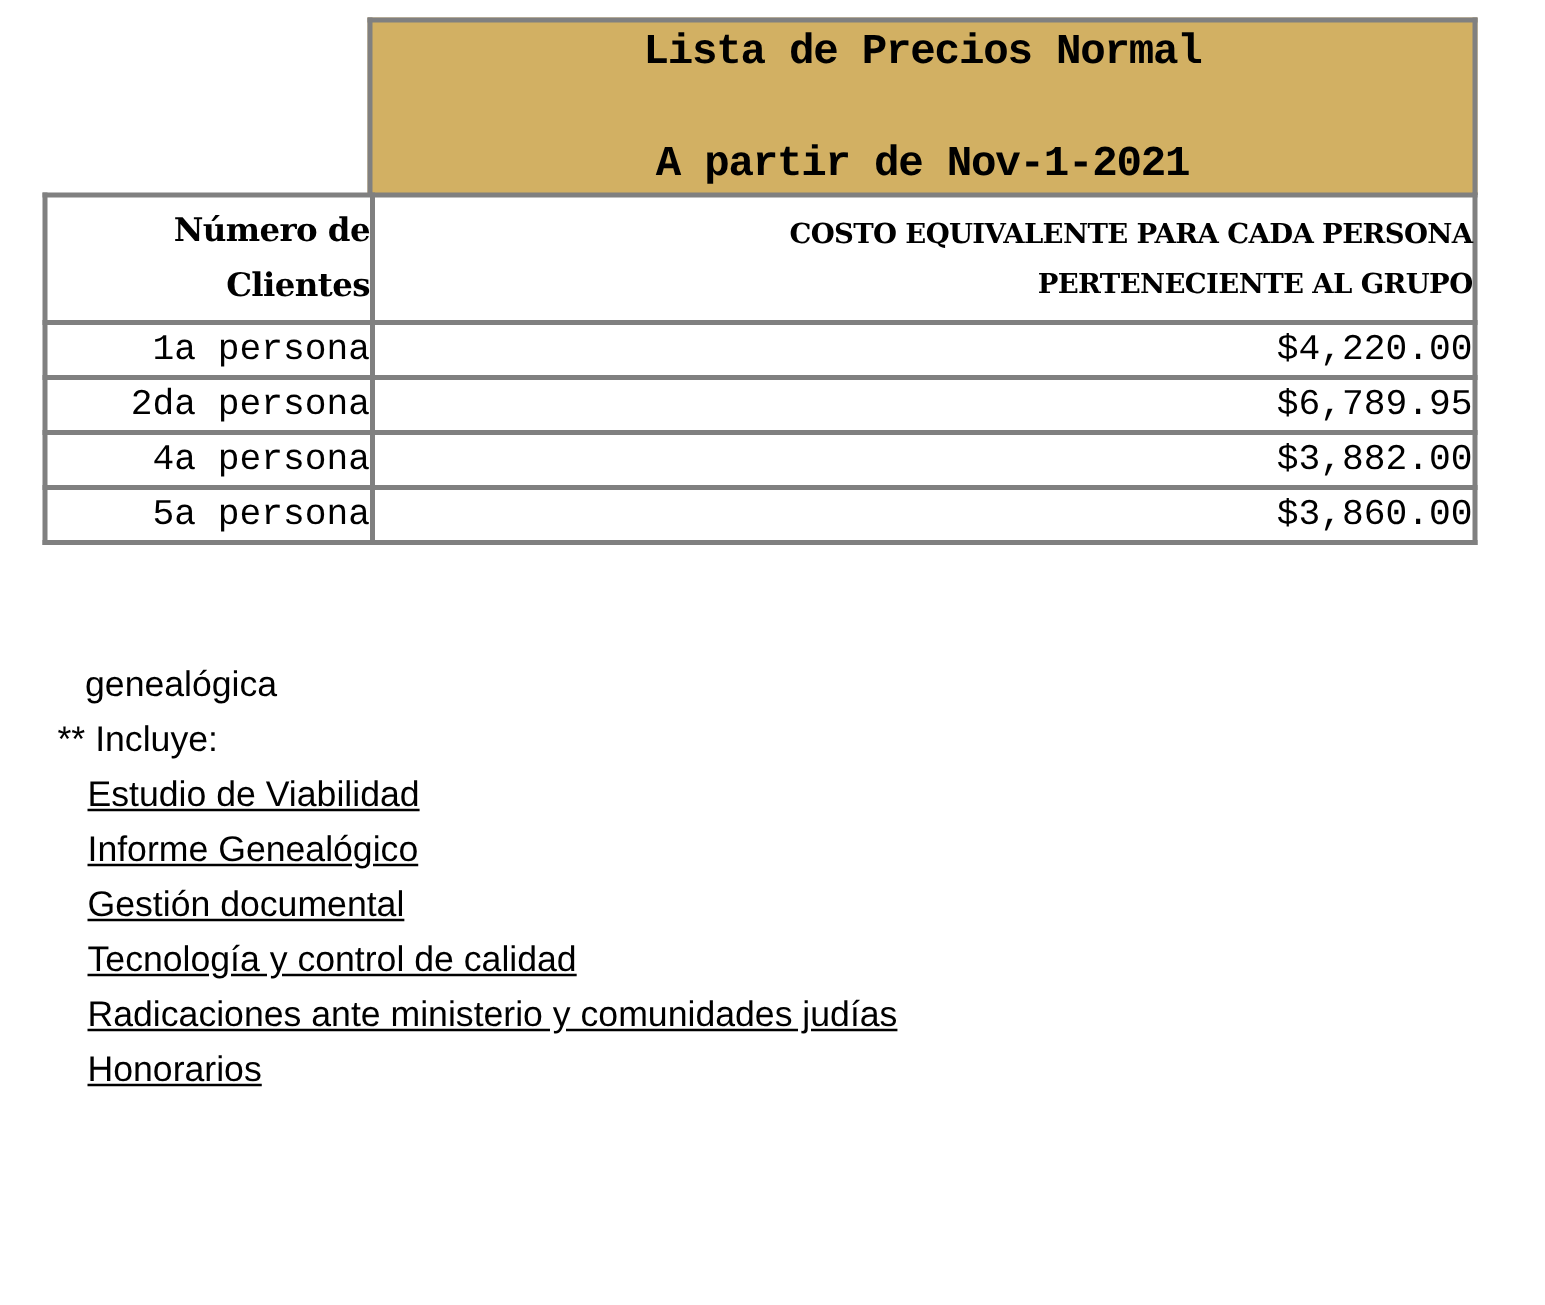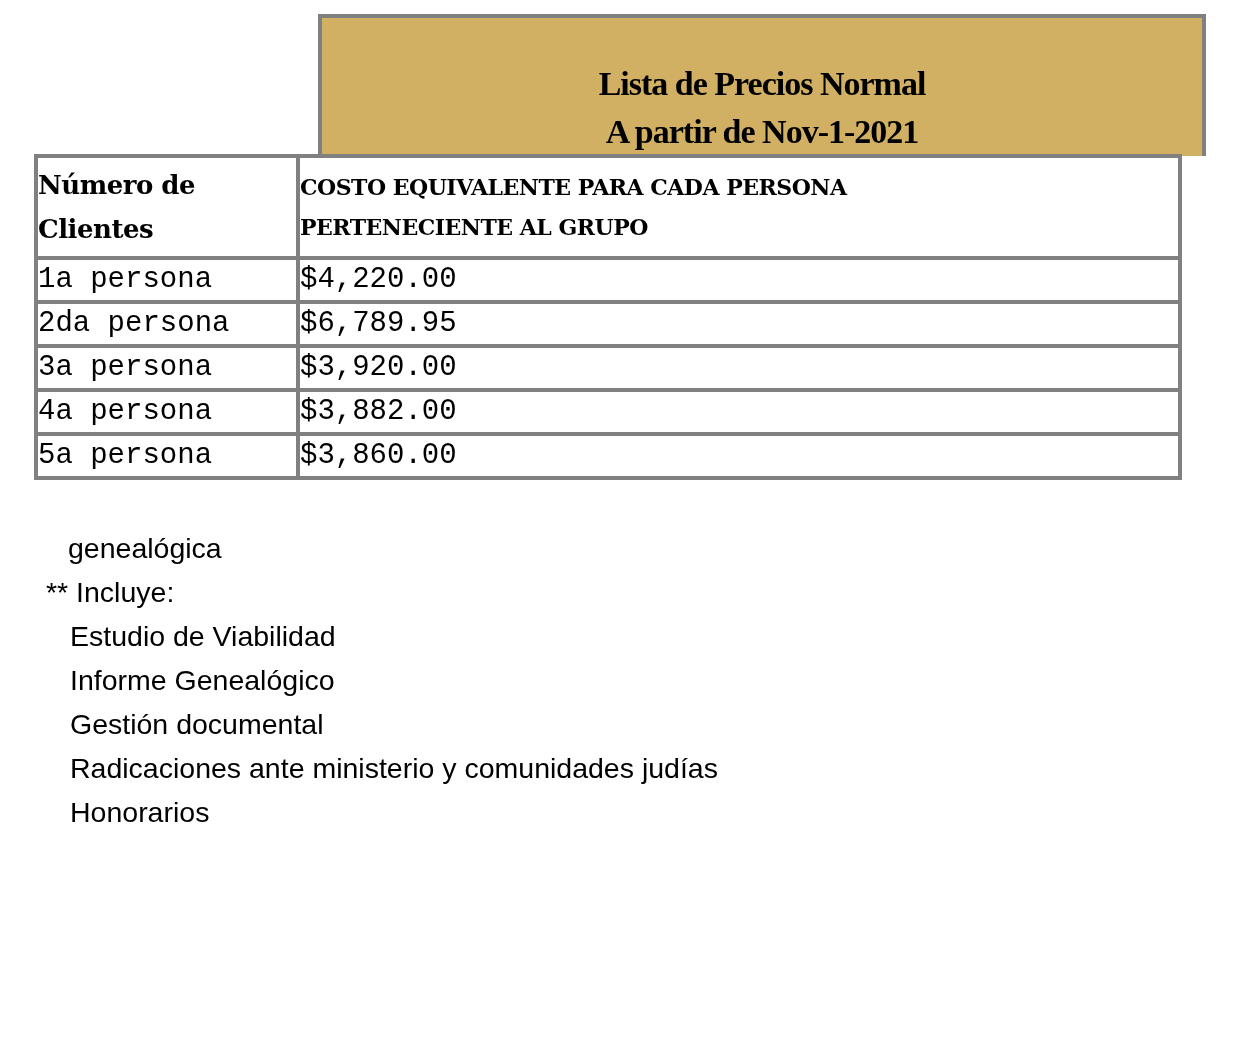--- a/index.html
+++ b/index.html
@@ -1,46 +1,45 @@
 <!DOCTYPE html>
 <html><head>
 <meta charset="utf-8">
 <style>
   html, body { margin: 0; padding: 0; background: #ffffff; }
   body { width: 1236px; height: 1044px; position: relative; overflow: hidden; color: #000; }
   .title-box {
     position: absolute; left: 294px; top: 14px; width: 880px; height: 138px;
     background: #d2b063; border: 4px solid #808080; border-bottom: none;
-    display: flex; flex-direction: column; justify-content: flex-end; align-items: center;
-    font-family: Liberation Serif, serif; font-weight: bold; font-size: 34px; line-height: 48px;
+    display: flex; flex-direction: column; justify-content: space-between; align-items: center;
+    font-family: Liberation Mono, monospace; font-weight: bold; font-size: 34px; line-height: 48px;
     letter-spacing: -1px;
-    margin-left: 24px;
   }
   table.prices {
     position: absolute; left: 34px; top: 154px; width: 1148px;
     border-collapse: collapse; table-layout: fixed;
   }
   table.prices td, table.prices th {
-    border: 4px solid #808080; padding: 0; text-align: left; vertical-align: middle;
+    border: 4px solid #808080; padding: 0; text-align: right; vertical-align: middle;
   }
   table.prices col.c1 { width: 262px; }
   table.prices th {
     height: 98px; font-family: "DejaVu Serif", serif; font-weight: bold;
   }
   th.h1 { font-size: 26px; line-height: 44px; letter-spacing: -0.5px; }
   th.h2 { font-size: 22px; line-height: 40px; letter-spacing: -0.5px; }
   table.prices td {
     height: 40px; font-family: Liberation Mono, monospace; font-size: 29px; line-height: 40px;
   }
   .notes {
     position: absolute; left: 46px; top: 526px; width: 1180px;
     font-family: "Liberation Sans", sans-serif; font-size: 28.5px; line-height: 44px;
   }
   .notes .indent1 { padding-left: 22px; }
-  .notes .indent2 { padding-left: 24px; }
+  .notes .indent2 { padding-left: 24px; text-decoration: underline; }
 </style>
 </head>
 <body>
 
 <div class="title-box">
   <div>Lista de Precios Normal</div>
   <div>A partir de Nov-1-2021</div>
 </div>
 
 <table class="prices">
@@ -61,35 +60,32 @@
   </tr>
   <tr>
     <td>1a persona</td>
     <td>$4,220.00</td>
   </tr>
   <tr>
     <td>2da persona</td>
     <td>$6,789.95</td>
   </tr>
   <tr>
-    <td>3a persona</td>
-    <td>$3,920.00</td>
-  </tr>
-  <tr>
     <td>4a persona</td>
     <td>$3,882.00</td>
   </tr>
   <tr>
     <td>5a persona</td>
     <td>$3,860.00</td>
   </tr>
 </tbody>
   </table>
 
 <div class="notes">
   <div class="indent1">genealógica</div>
   <div>** Incluye:</div>
   <div class="indent2">Estudio de Viabilidad</div>
   <div class="indent2">Informe Genealógico</div>
   <div class="indent2">Gestión documental</div>
+  <div class="indent2">Tecnología y control de calidad</div>
   <div class="indent2">Radicaciones ante ministerio y comunidades judías</div>
   <div class="indent2">Honorarios</div>
 </div>
 
 </body></html>

